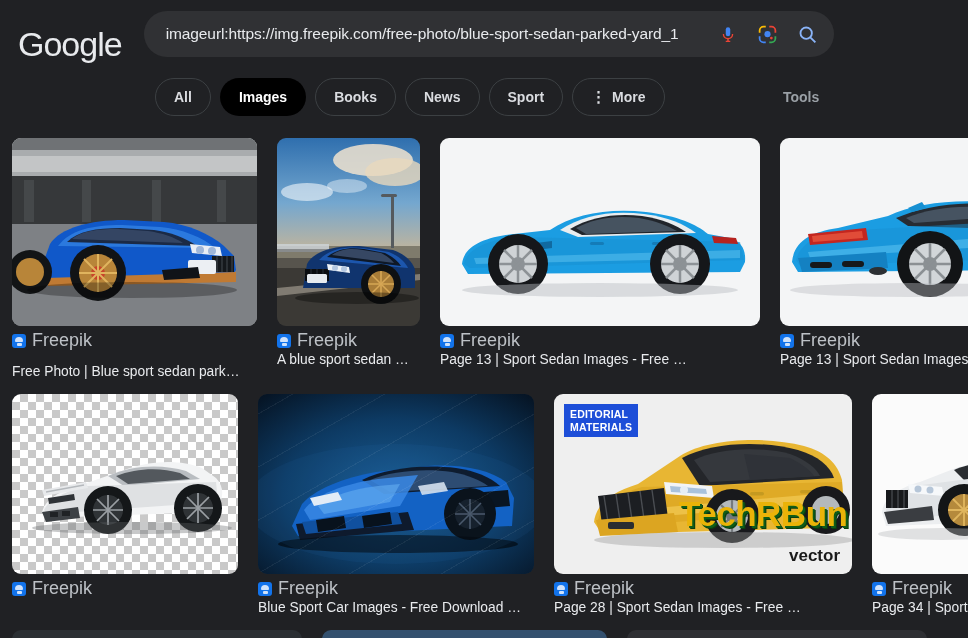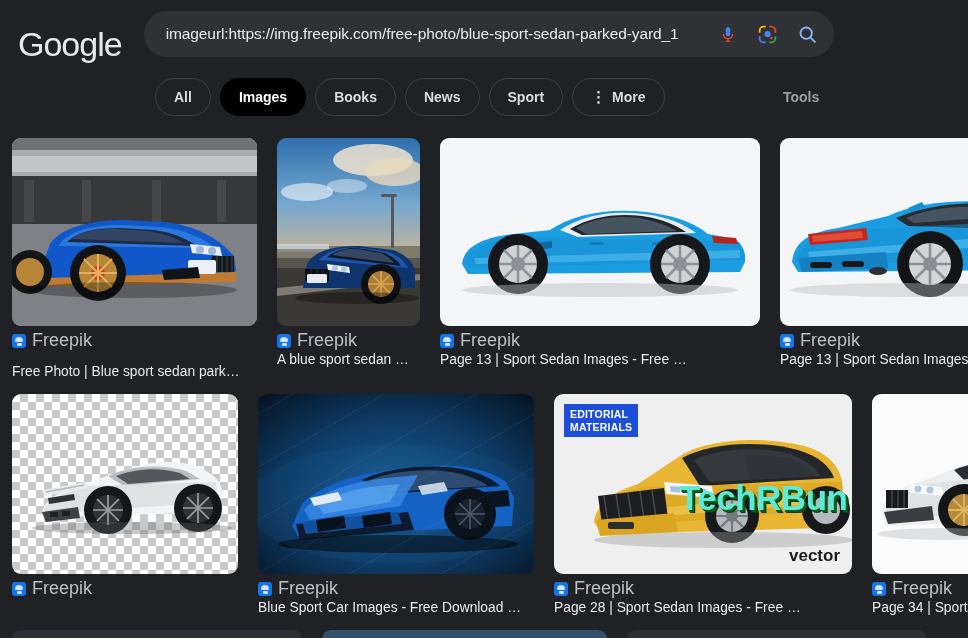--- a/index.html
+++ b/index.html
@@ -210,24 +210,24 @@
     background: #1d4ed8;
     color: #ffffff;
     font-size: 10.5px;
     font-weight: bold;
     line-height: 12.5px;
     padding: 4px 6px;
     letter-spacing: 0.2px;
   }
   .watermark-tech {
     position: absolute;
-    left: 125px; top: 84px;
+    left: 125px; top: 100px;
     font-size: 35px;
     font-weight: bold;
-    color: #5eead4;
+    color: #eab308;
     text-shadow: 2px 2px 0 #0f5c18, 3px 3px 0 #0a3d10;
     letter-spacing: -0.5px;
     white-space: nowrap;
   }
   .label-vector {
     position: absolute;
     right: 12px; bottom: 8px;
     font-size: 17px;
     font-weight: bold;
     color: #1a1a1a;

